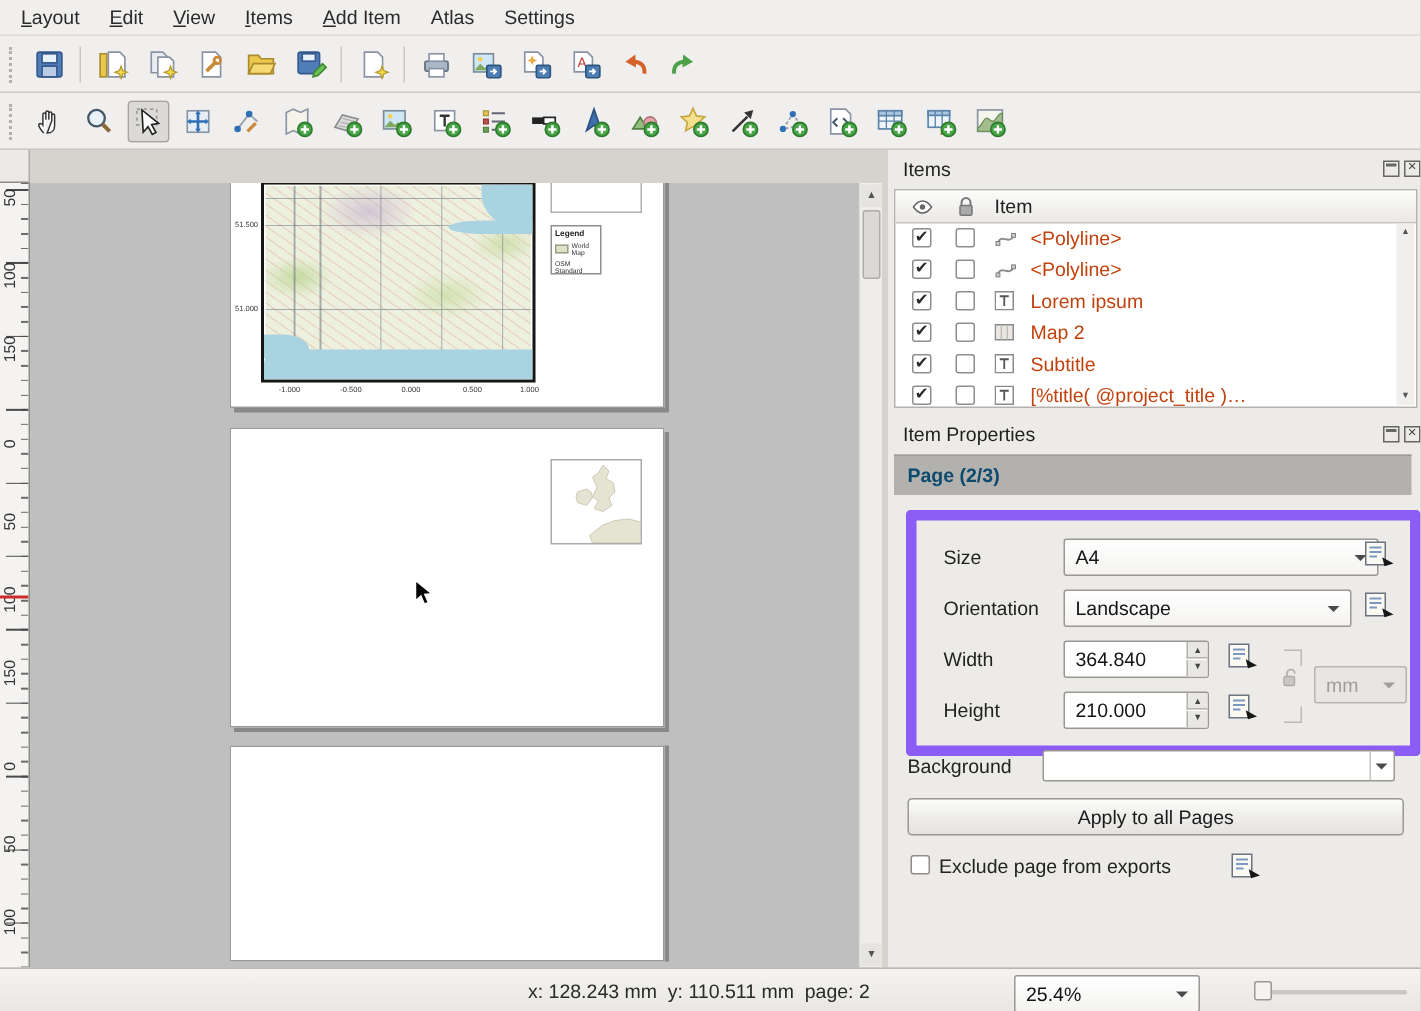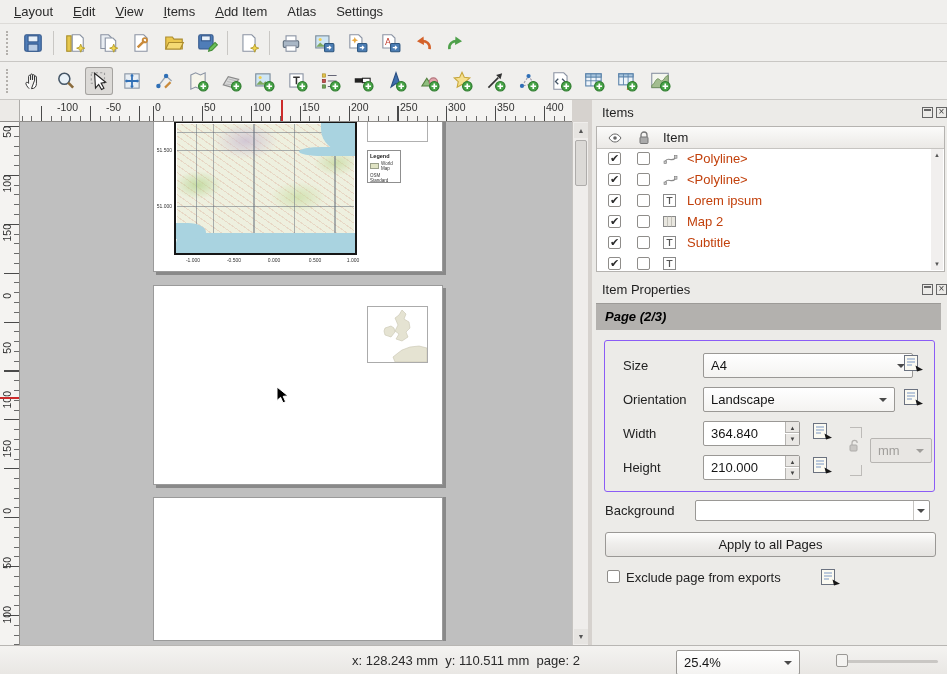--- a/index.html
+++ b/index.html
@@ -76,22 +76,22 @@
   #itemstable .hdr{position:absolute;left:0;top:0;right:0;height:21px;background:linear-gradient(#fbfbfa,#ebe9e6);border-bottom:1px solid #c6c4c1;}
   #itemstable .hdr .htxt{position:absolute;left:66px;top:3px;font-size:13px;color:#222;}
   .trow{position:absolute;left:0;right:14px;height:21px;}
   .cbx{position:absolute;width:13px;height:13px;top:4px;background:#fff;border:1px solid #8f8d8a;border-radius:2px;box-sizing:border-box;
      font-size:11px;line-height:11px;text-align:center;color:#2a2a2a;}
   .ricon{position:absolute;left:66px;top:4px;}
   .rlabel{position:absolute;left:90px;top:0;font-size:13px;line-height:21px;color:#c2410c;white-space:nowrap;}
   #itbl-scroll{position:absolute;right:1px;top:22px;width:12px;bottom:1px;background:#f1efee;}
   #itbl-scroll .ar{position:absolute;left:0;width:12px;height:12px;color:#555;font-size:6px;line-height:12px;text-align:center;}
   #props-band{position:absolute;left:4px;top:203px;width:345px;height:26px;background:#b3b1ae;border-top:1px solid #9d9b98;}
-  #props-band span{position:absolute;left:9px;top:5px;font-weight:bold;color:#000000;font-style:italic;}
-  #groupbox{position:absolute;left:12px;top:240px;width:329px;height:150px;border:1px solid #8b5cf6;border-radius:3px;}
+  #props-band span{position:absolute;left:9px;top:5px;font-weight:bold;color:#0c4a6e;}
+  #groupbox{position:absolute;left:12px;top:240px;width:329px;height:150px;border:7px solid #8b5cf6;border-radius:3px;}
   .flabel{position:absolute;font-size:13px;color:#222;}
   .combo{position:absolute;background:linear-gradient(#ffffff,#f4f3f1);border:1px solid #9a9895;border-radius:2px;
      box-sizing:border-box;font-size:13px;color:#141414;padding:4px 20px 0 7px;height:25px;}
   .combo::after{content:"";position:absolute;right:7px;top:10px;border:4px solid transparent;border-top-color:#4a4a4a;}
   .combo.disabled{background:#e8e6e3;color:#a09e9b;border-color:#b7b5b2;}
   .combo.disabled::after{border-top-color:#a09e9b;}
   .spin{position:absolute;width:97px;height:25px;background:#fff;border:1px solid #9a9895;border-radius:2px;box-sizing:border-box;}
   .spin .val{position:absolute;left:7px;top:4px;font-size:13px;color:#141414;}
   .spin .up,.spin .dn{position:absolute;right:0;width:14px;height:11px;background:#e9e7e4;border-left:1px solid #b5b3b0;
      font-size:6px;color:#444;text-align:center;box-sizing:border-box;}
@@ -388,36 +388,20 @@
           <rect x="2.5" y="3" width="15" height="13" fill="#f4f6ee" stroke="#8a93a3"></rect>
           <path d="M2.5 14c2.5-1 3.5-6 5.5-6s2.5 3 4.5 1.5 2.5-4.5 5-4.5V16h-15z" fill="#a3bd90" stroke="#6d8f5a" stroke-width=".8"></path>
           <use href="#plus"></use>
         </svg>
       </span>
 </div>
 
 <div id="workspace">
   <div id="ruler-corner"></div>
 
-  <div id="ruler-top">
-    <div class="tmin"></div>
-        <div class="tmaj"></div>
-    <span class="rlab" style="left:37px">-100</span>
-    <span class="rlab" style="left:86px">-50</span>
-    <span class="rlab" style="left:135px">0</span>
-    <span class="rlab" style="left:184px">50</span>
-    <span class="rlab" style="left:233px">100</span>
-    <span class="rlab" style="left:282px">150</span>
-    <span class="rlab" style="left:331px">200</span>
-    <span class="rlab" style="left:380px">250</span>
-    <span class="rlab" style="left:428px">300</span>
-    <span class="rlab" style="left:477px">350</span>
-    <span class="rlab" style="left:526px">400</span>
-    <div class="rmark"></div>
-  </div>
 
   <div id="ruler-left">
     <div class="tmin"></div>
         <div class="tmaj"></div>
     <span class="rlabv" style="top:4px">50</span>
     <span class="rlabv" style="top:53px">100</span>
     <span class="rlabv" style="top:102px">150</span>
     <span class="rlabv" style="top:171px">0</span>
     <span class="rlabv" style="top:220px">50</span>
     <span class="rlabv" style="top:269px">100</span>
@@ -547,20 +531,21 @@
           </svg>
       <span class="rlabel">Subtitle</span>
     </div>
     <div class="trow" style="top:126px;">
       <span class="cbx" style="left:11px;">✔</span>
       <span class="cbx" style="left:40px;"></span>
       <svg class="ricon" width="13" height="13" viewBox="0 0 13 13">
             <rect x=".5" y=".5" width="12" height="12" fill="#fff" stroke="#8a8a8a"></rect>
             <path d="M3.5 3.5h6M6.5 3.5v6.5" stroke="#555" stroke-width="1.2" fill="none"></path>
           </svg>
+      <span class="rlabel">[%title( @project_title )…</span>
     </div>
     <div id="itbl-scroll">
       <span class="ar" style="top:0;">▲</span>
       <span class="ar" style="bottom:0;">▼</span>
     </div>
   </div>
 
   <span class="ptitle" style="left:10px;top:182px;">Item Properties</span>
   <span class="winbtn float" style="left:330px;top:184px;"></span>
   <span class="winbtn close" style="left:344px;top:184px;">×</span>

